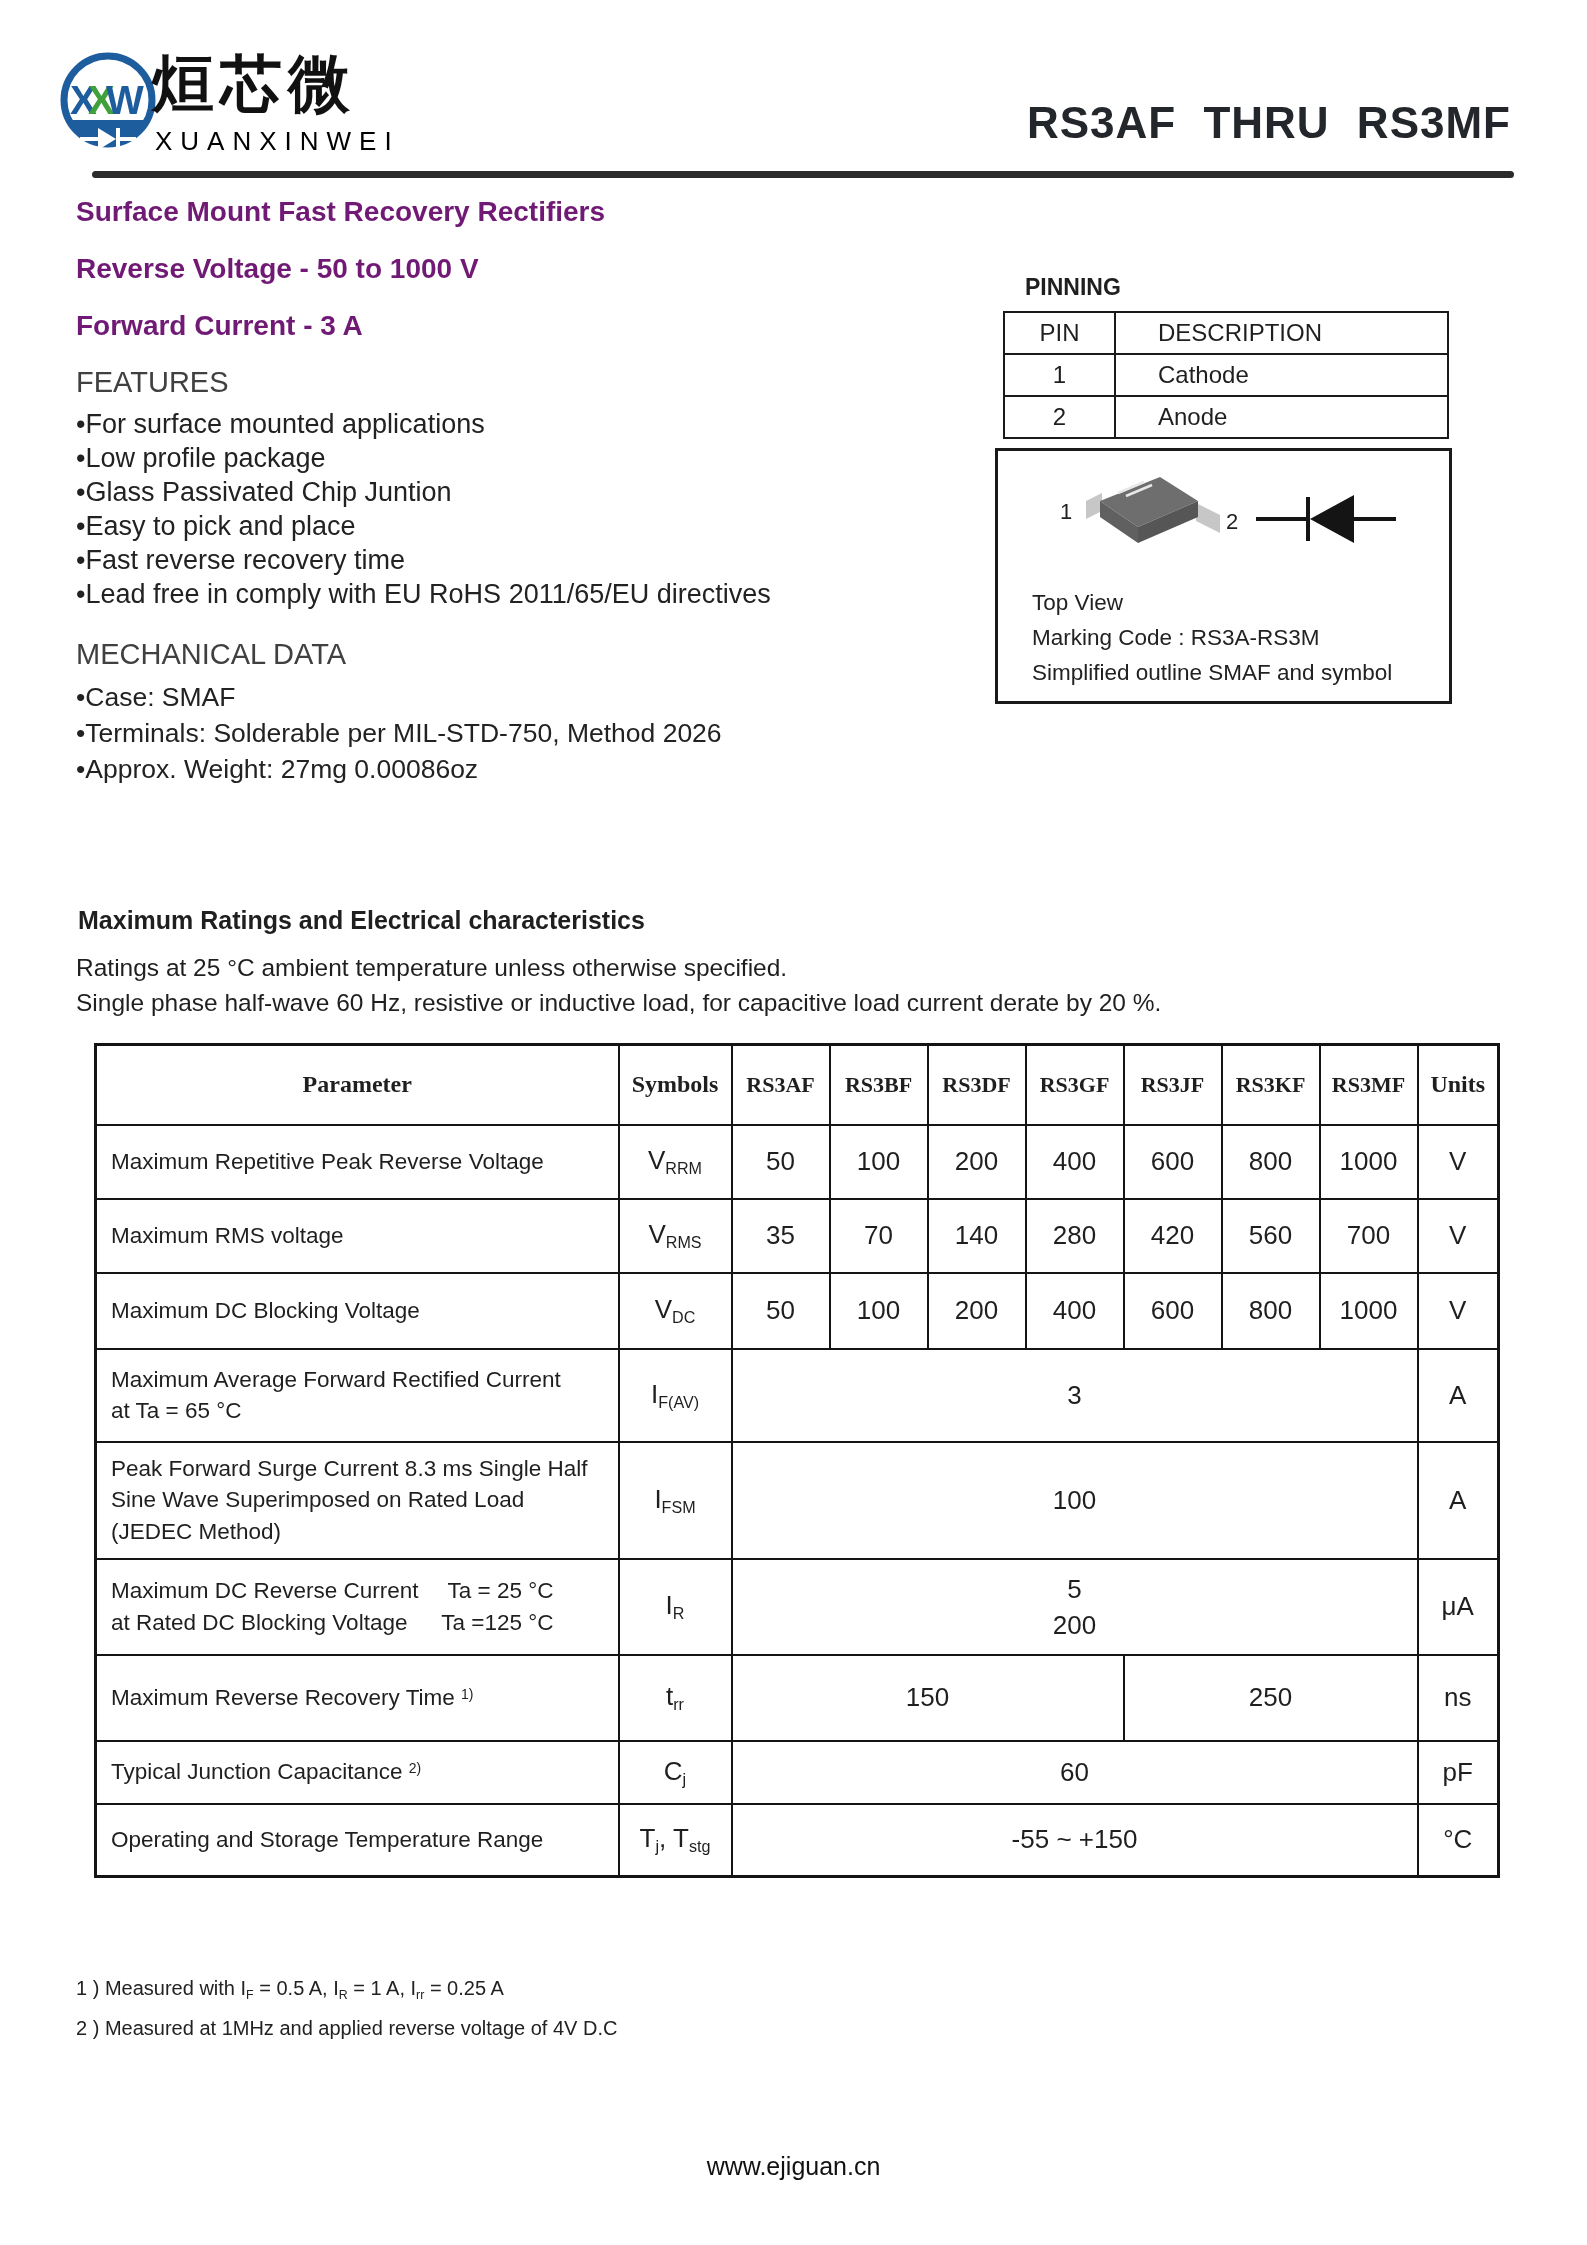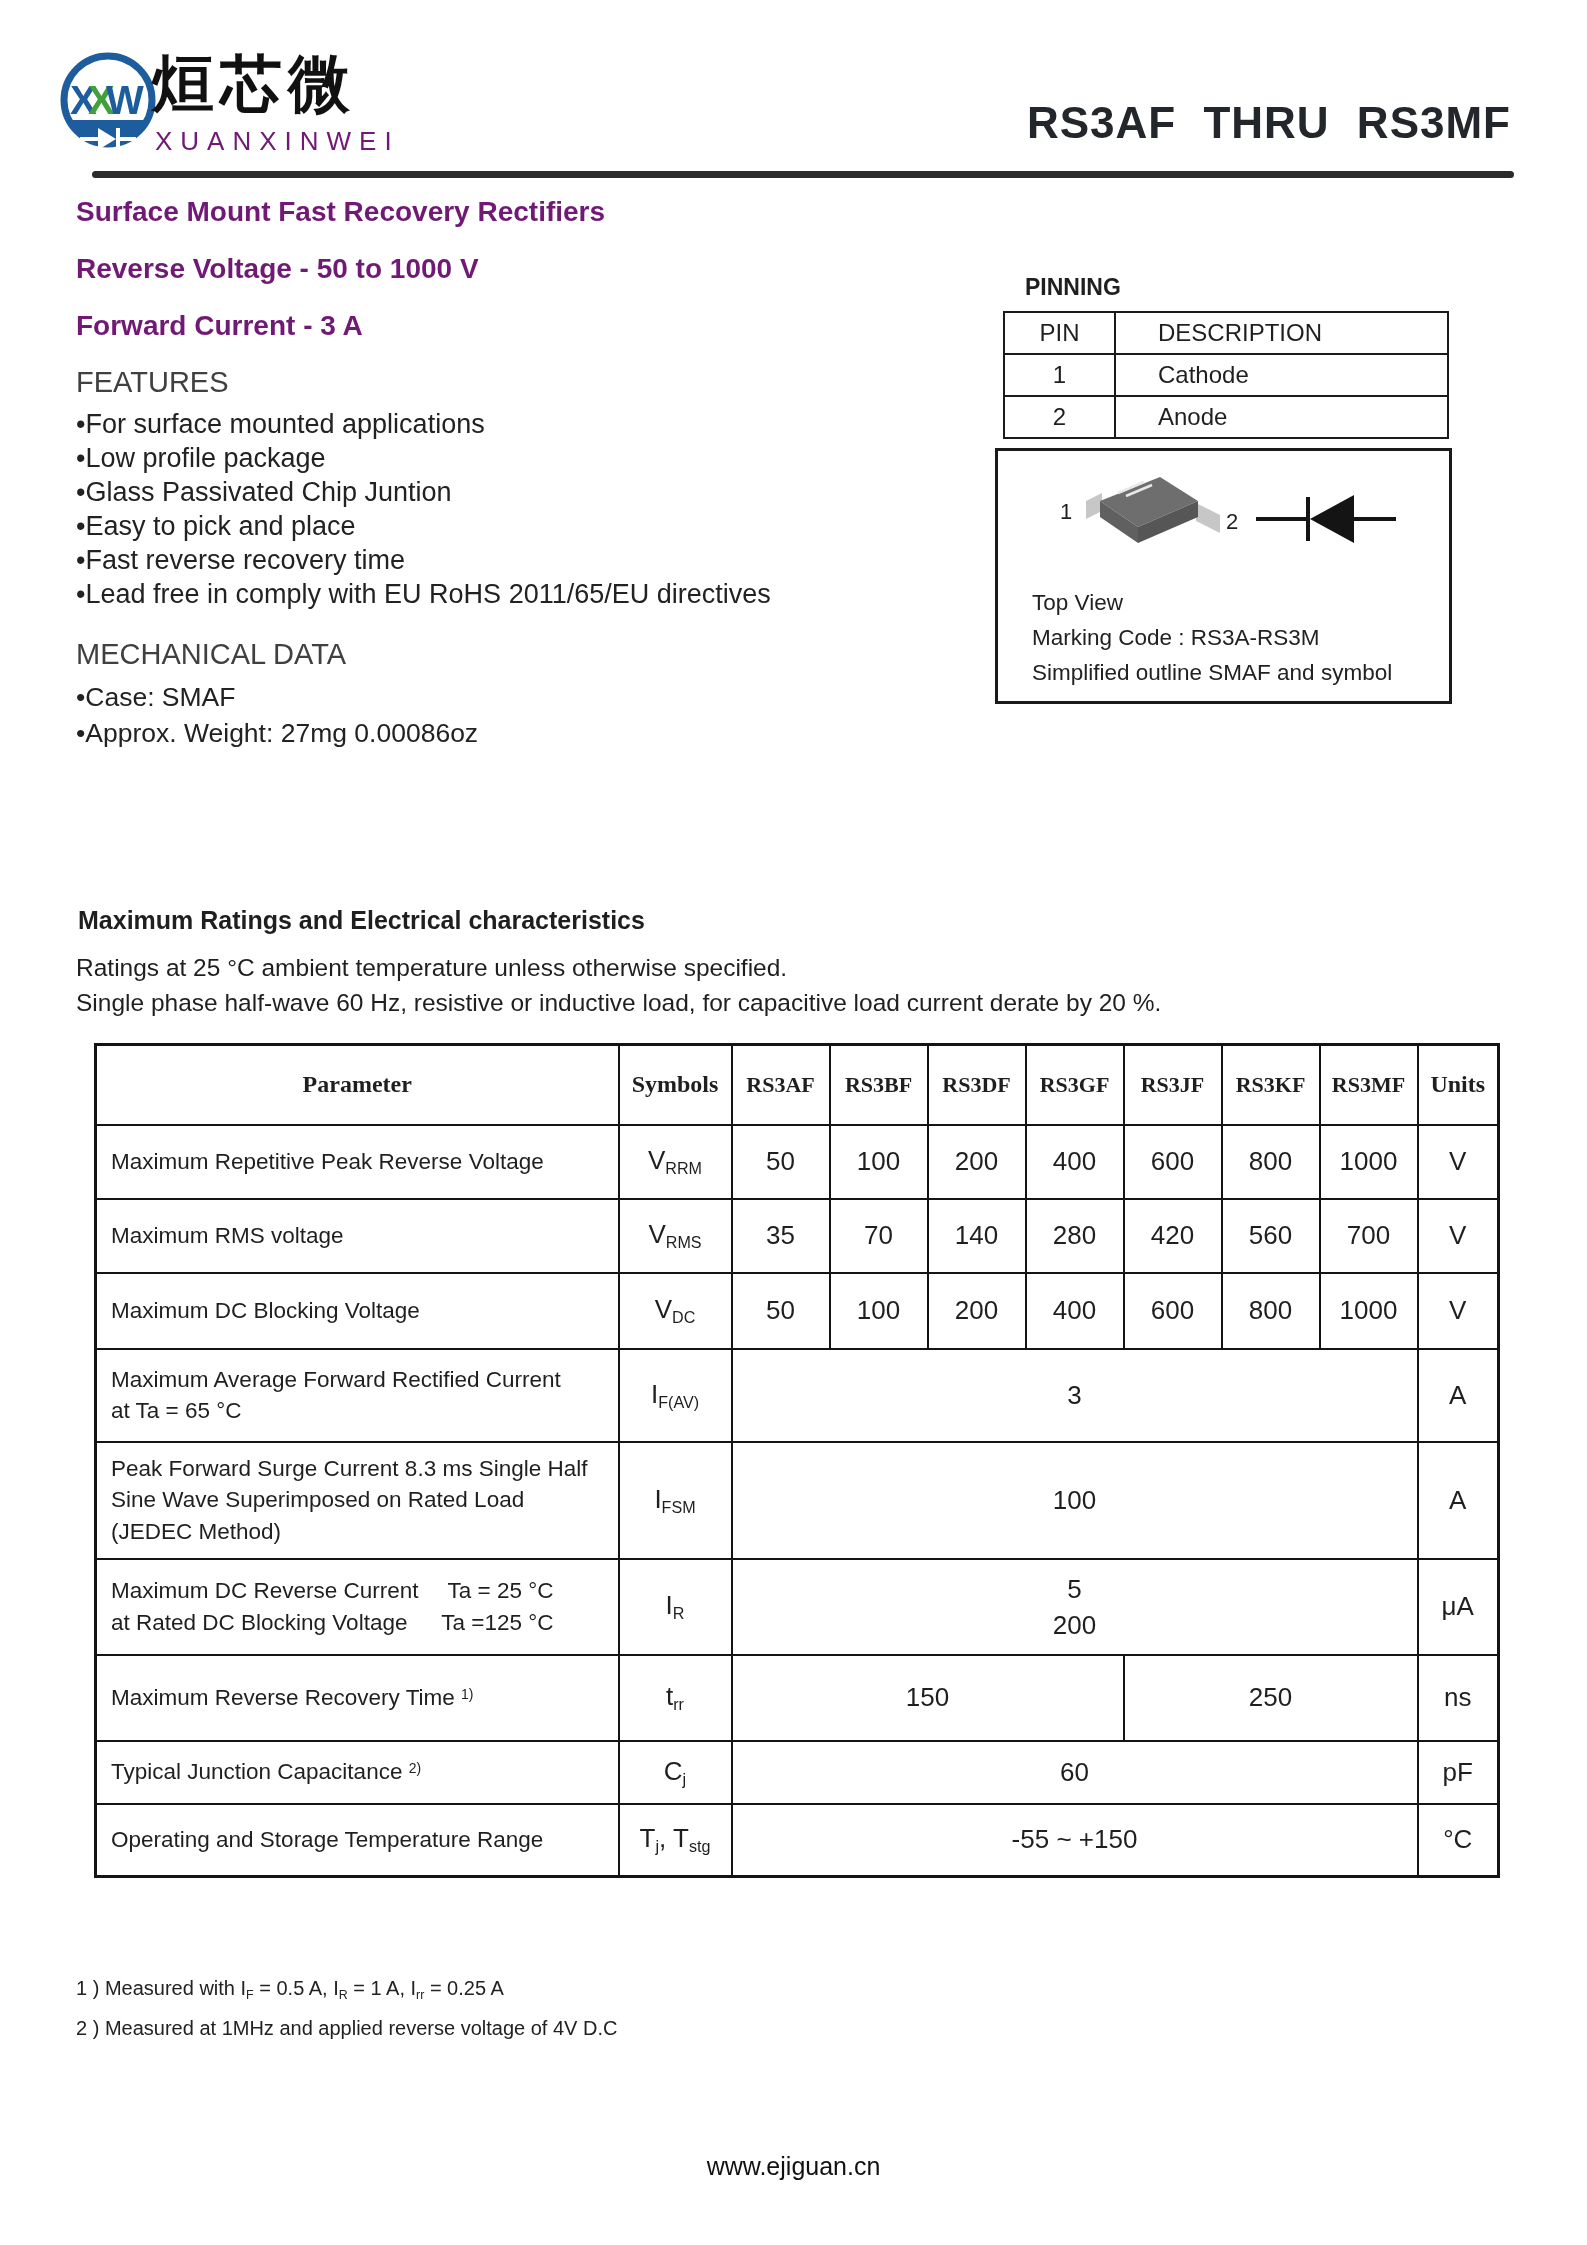--- a/index.html
+++ b/index.html
@@ -1,21 +1,21 @@
 <!DOCTYPE html>
 <html><head>
 <meta charset="utf-8">
 <style>
   html,body{margin:0;padding:0;background:#fff;}
   .page{position:relative;width:1587px;height:2245px;background:#ffffff;overflow:hidden;
         font-family:"Liberation Sans", sans-serif;color:#1f1f1f;}
   
   .logo-svg{position:absolute;left:58px;top:36px;}
   .logo-cn{position:absolute;left:152px;top:42px;font-size:62px;font-weight:bold;letter-spacing:6px;color:#111;}
-  .logo-en{position:absolute;left:155px;top:126px;font-size:26px;letter-spacing:8px;color:#701a75;}
+  .logo-en{position:absolute;left:155px;top:126px;font-size:26px;letter-spacing:8px;color:#000000;}
   .doc-title{position:absolute;right:76px;top:98px;font-size:44px;font-weight:bold;color:#23262b;
              letter-spacing:1px;word-spacing:14px;}
   .head-rule{position:absolute;left:92px;top:171px;width:1422px;height:7px;background:#2b2b2b;border-radius:4px;}
   
   .subtitle{position:absolute;left:76px;top:196px;}
   .subtitle div{font-size:28px;font-weight:bold;margin:0 0 25px 0;color:#701a75;}
   .features{position:absolute;left:76px;top:366px;}
   .mech{position:absolute;left:76px;top:638px;}
   .sec-h{font-size:29px;font-weight:normal;margin:0 0 8px 0;color:#404040;}
   ul.plain{list-style:none;margin:0;padding:0;}
@@ -95,20 +95,21 @@
         <li>Easy to pick and place</li>
         <li>Fast reverse recovery time</li>
         <li>Lead free in comply with EU RoHS 2011/65/EU directives</li>
       </ul>
   </div>
 
   <div class="mech">
     <div class="sec-h">MECHANICAL DATA</div>
     <ul class="plain">
         <li>Case: SMAF</li>
+        <li>Terminals: Solderable per MIL-STD-750, Method 2026</li>
         <li>Approx. Weight:  27mg  0.00086oz</li>
       </ul>
   </div>
 
   <div class="pinning-h">PINNING</div>
   <table class="pin">
       <tbody>
         <tr>
           <td class="c1">PIN</td>
           <td class="c2">DESCRIPTION</td>

